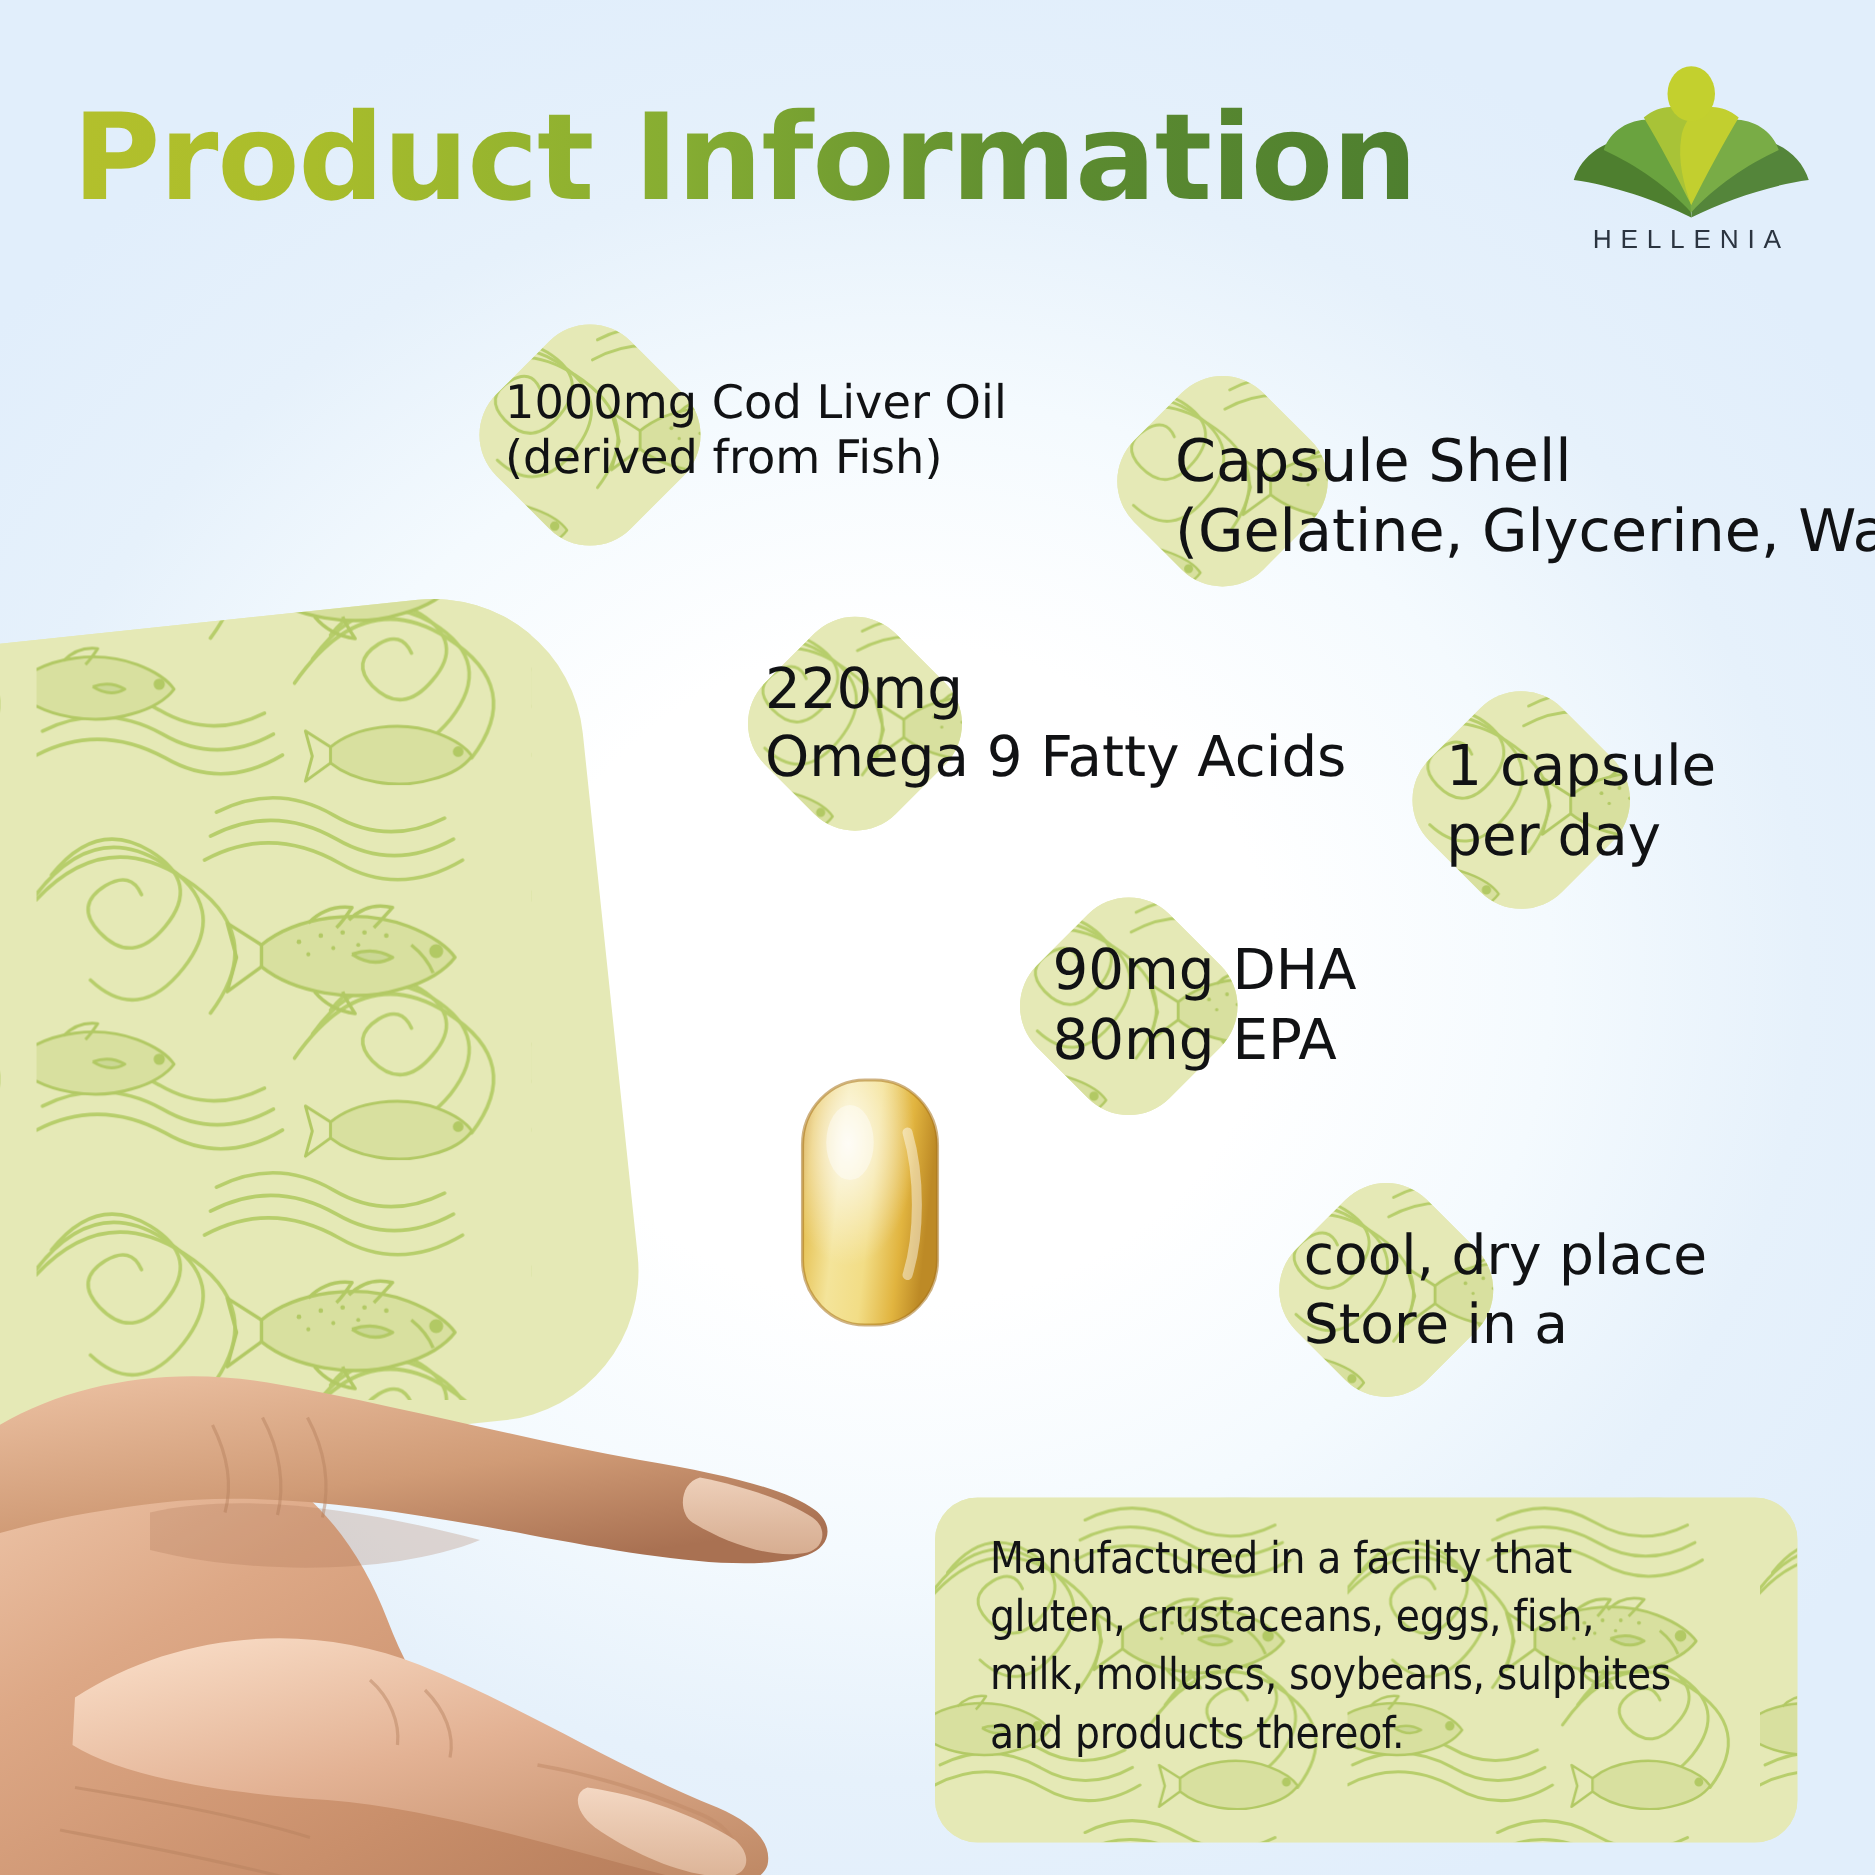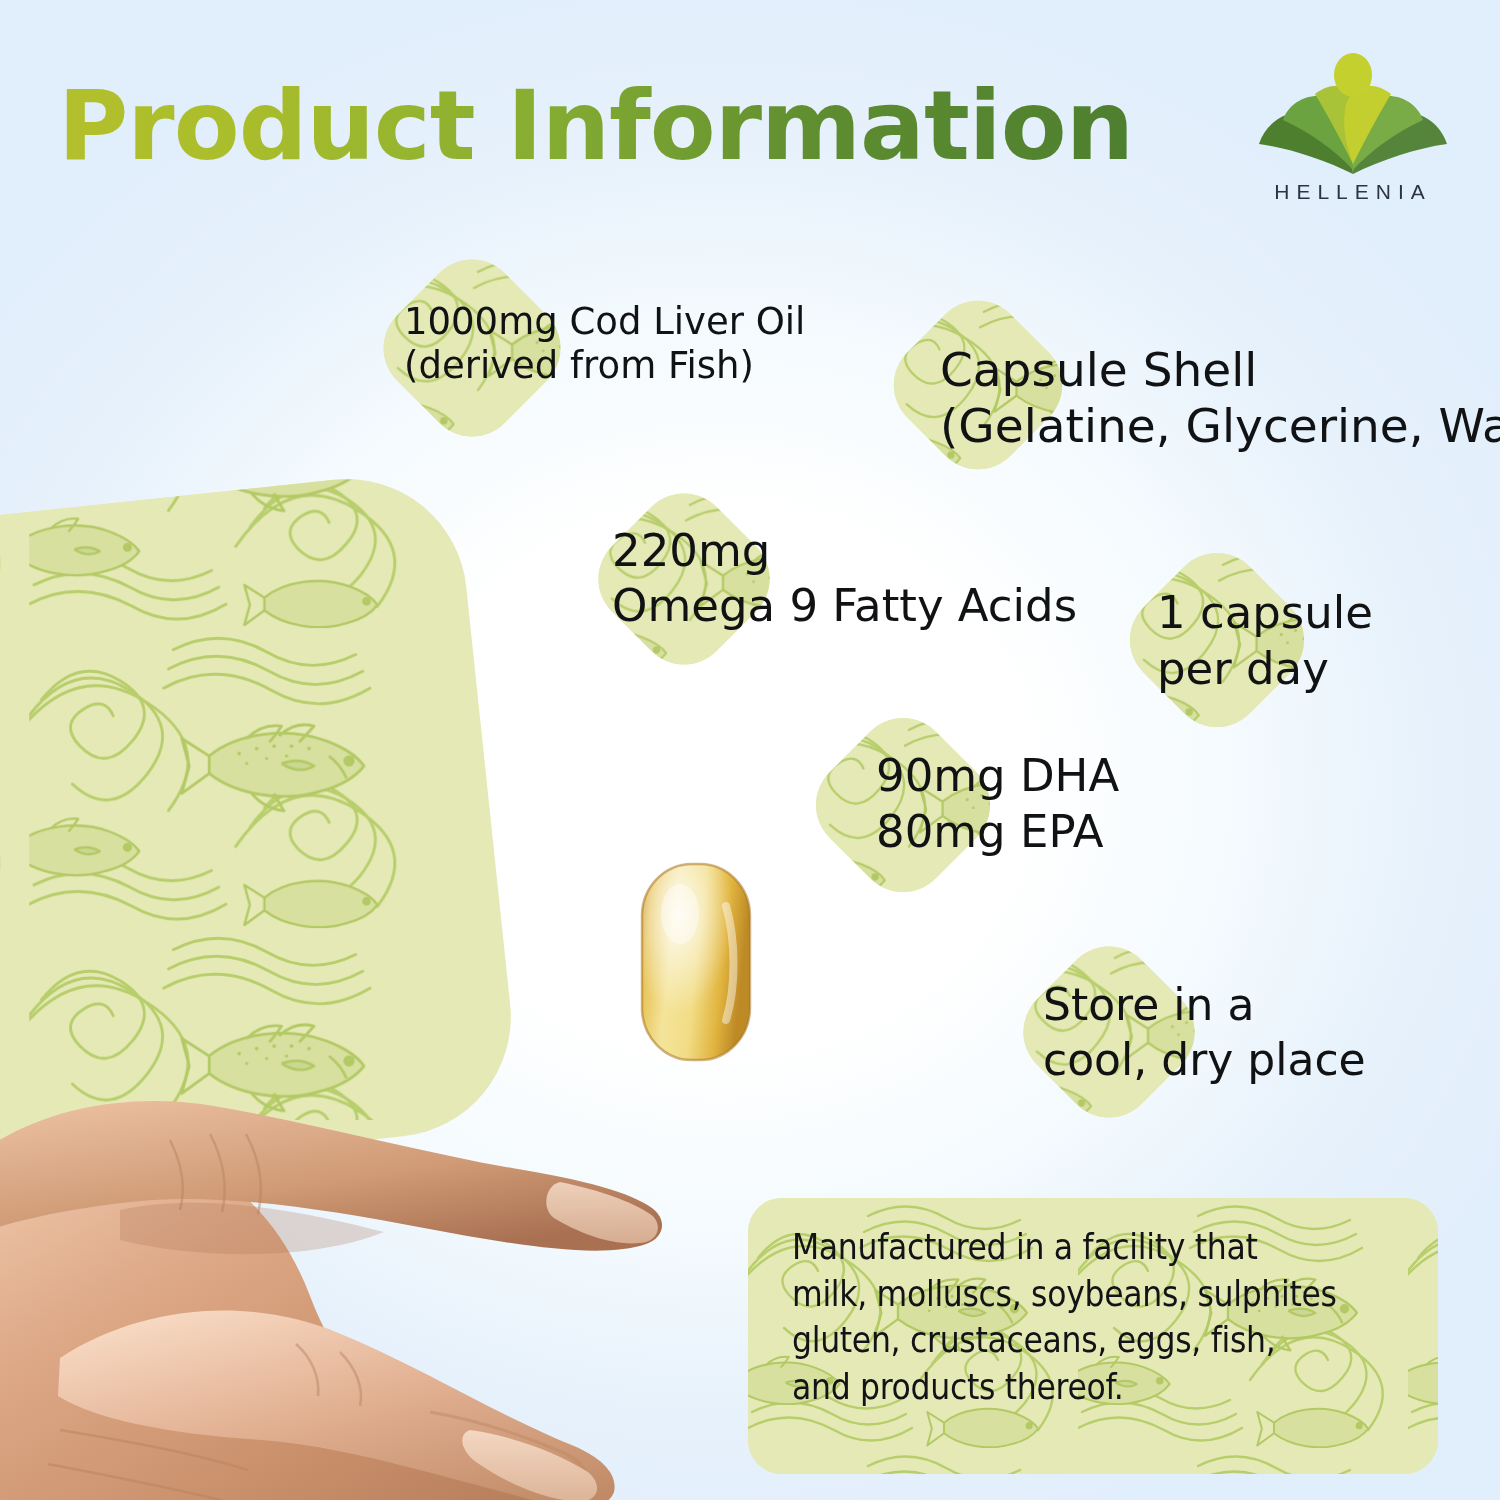--- a/index.html
+++ b/index.html
@@ -226,46 +226,46 @@
     <div>per day</div>
   </div>
 
   <div class="card" style="left:828px;top:730px;width:150px;height:150px;">
     <div class="shape">
       <svg class="inner" width="100%" height="100%" preserveAspectRatio="xMidYMid slice" viewBox="0 0 220 220">
         <rect width="220" height="220" fill="url(#fishwave)"></rect>
       </svg>
     </div>
   </div>
-  <div class="label" style="position:absolute;left:842px;top:748px;font-size:45px;font-family:'DejaVu Sans',sans-serif;color:#111214;line-height:1.24;white-space:nowrap;margin-left:34px;">
+  <div class="label" style="position:absolute;left:842px;top:748px;font-size:45px;font-family:'DejaVu Sans',sans-serif;color:#111214;line-height:1.24;white-space:nowrap;">
     <div>90mg DHA</div>
     <div>80mg EPA</div>
   </div>
 
   <div class="card" style="left:1035px;top:958px;width:148px;height:148px;">
     <div class="shape">
       <svg class="inner" width="100%" height="100%" preserveAspectRatio="xMidYMid slice" viewBox="0 0 220 220">
         <rect width="220" height="220" fill="url(#fishwave)"></rect>
       </svg>
     </div>
   </div>
   <div class="label" style="position:absolute;left:1043px;top:978px;font-size:44px;font-family:'DejaVu Sans',sans-serif;color:#111214;line-height:1.24;white-space:nowrap;">
+    <div>cool, dry place</div>
     <div>Store in a</div>
-    <div>cool, dry place</div>
   </div>
 
   <div class="discbox">
     <svg class="inner" width="100%" height="100%" preserveAspectRatio="xMidYMid slice" viewBox="0 0 690 276">
       <rect width="690" height="276" fill="url(#fishwave)"></rect>
     </svg>
   </div>
   <div class="disctext">
     <span>Manufactured in a facility that</span>
+    <span>gluten, crustaceans, eggs, fish,</span>
     <span>milk, molluscs, soybeans, sulphites</span>
-    <span>gluten, crustaceans, eggs, fish,</span>
     <span>and products thereof.</span>
   </div>
 
   <svg class="hand" viewBox="0 0 800 770">
     <defs>
       <linearGradient id="skinA" x1="0" y1="0" x2="1" y2="1">
         <stop offset="0%" stop-color="#f2cdb2"></stop>
         <stop offset="35%" stop-color="#dda886"></stop>
         <stop offset="70%" stop-color="#c98f6b"></stop>
         <stop offset="100%" stop-color="#b37a58"></stop>

